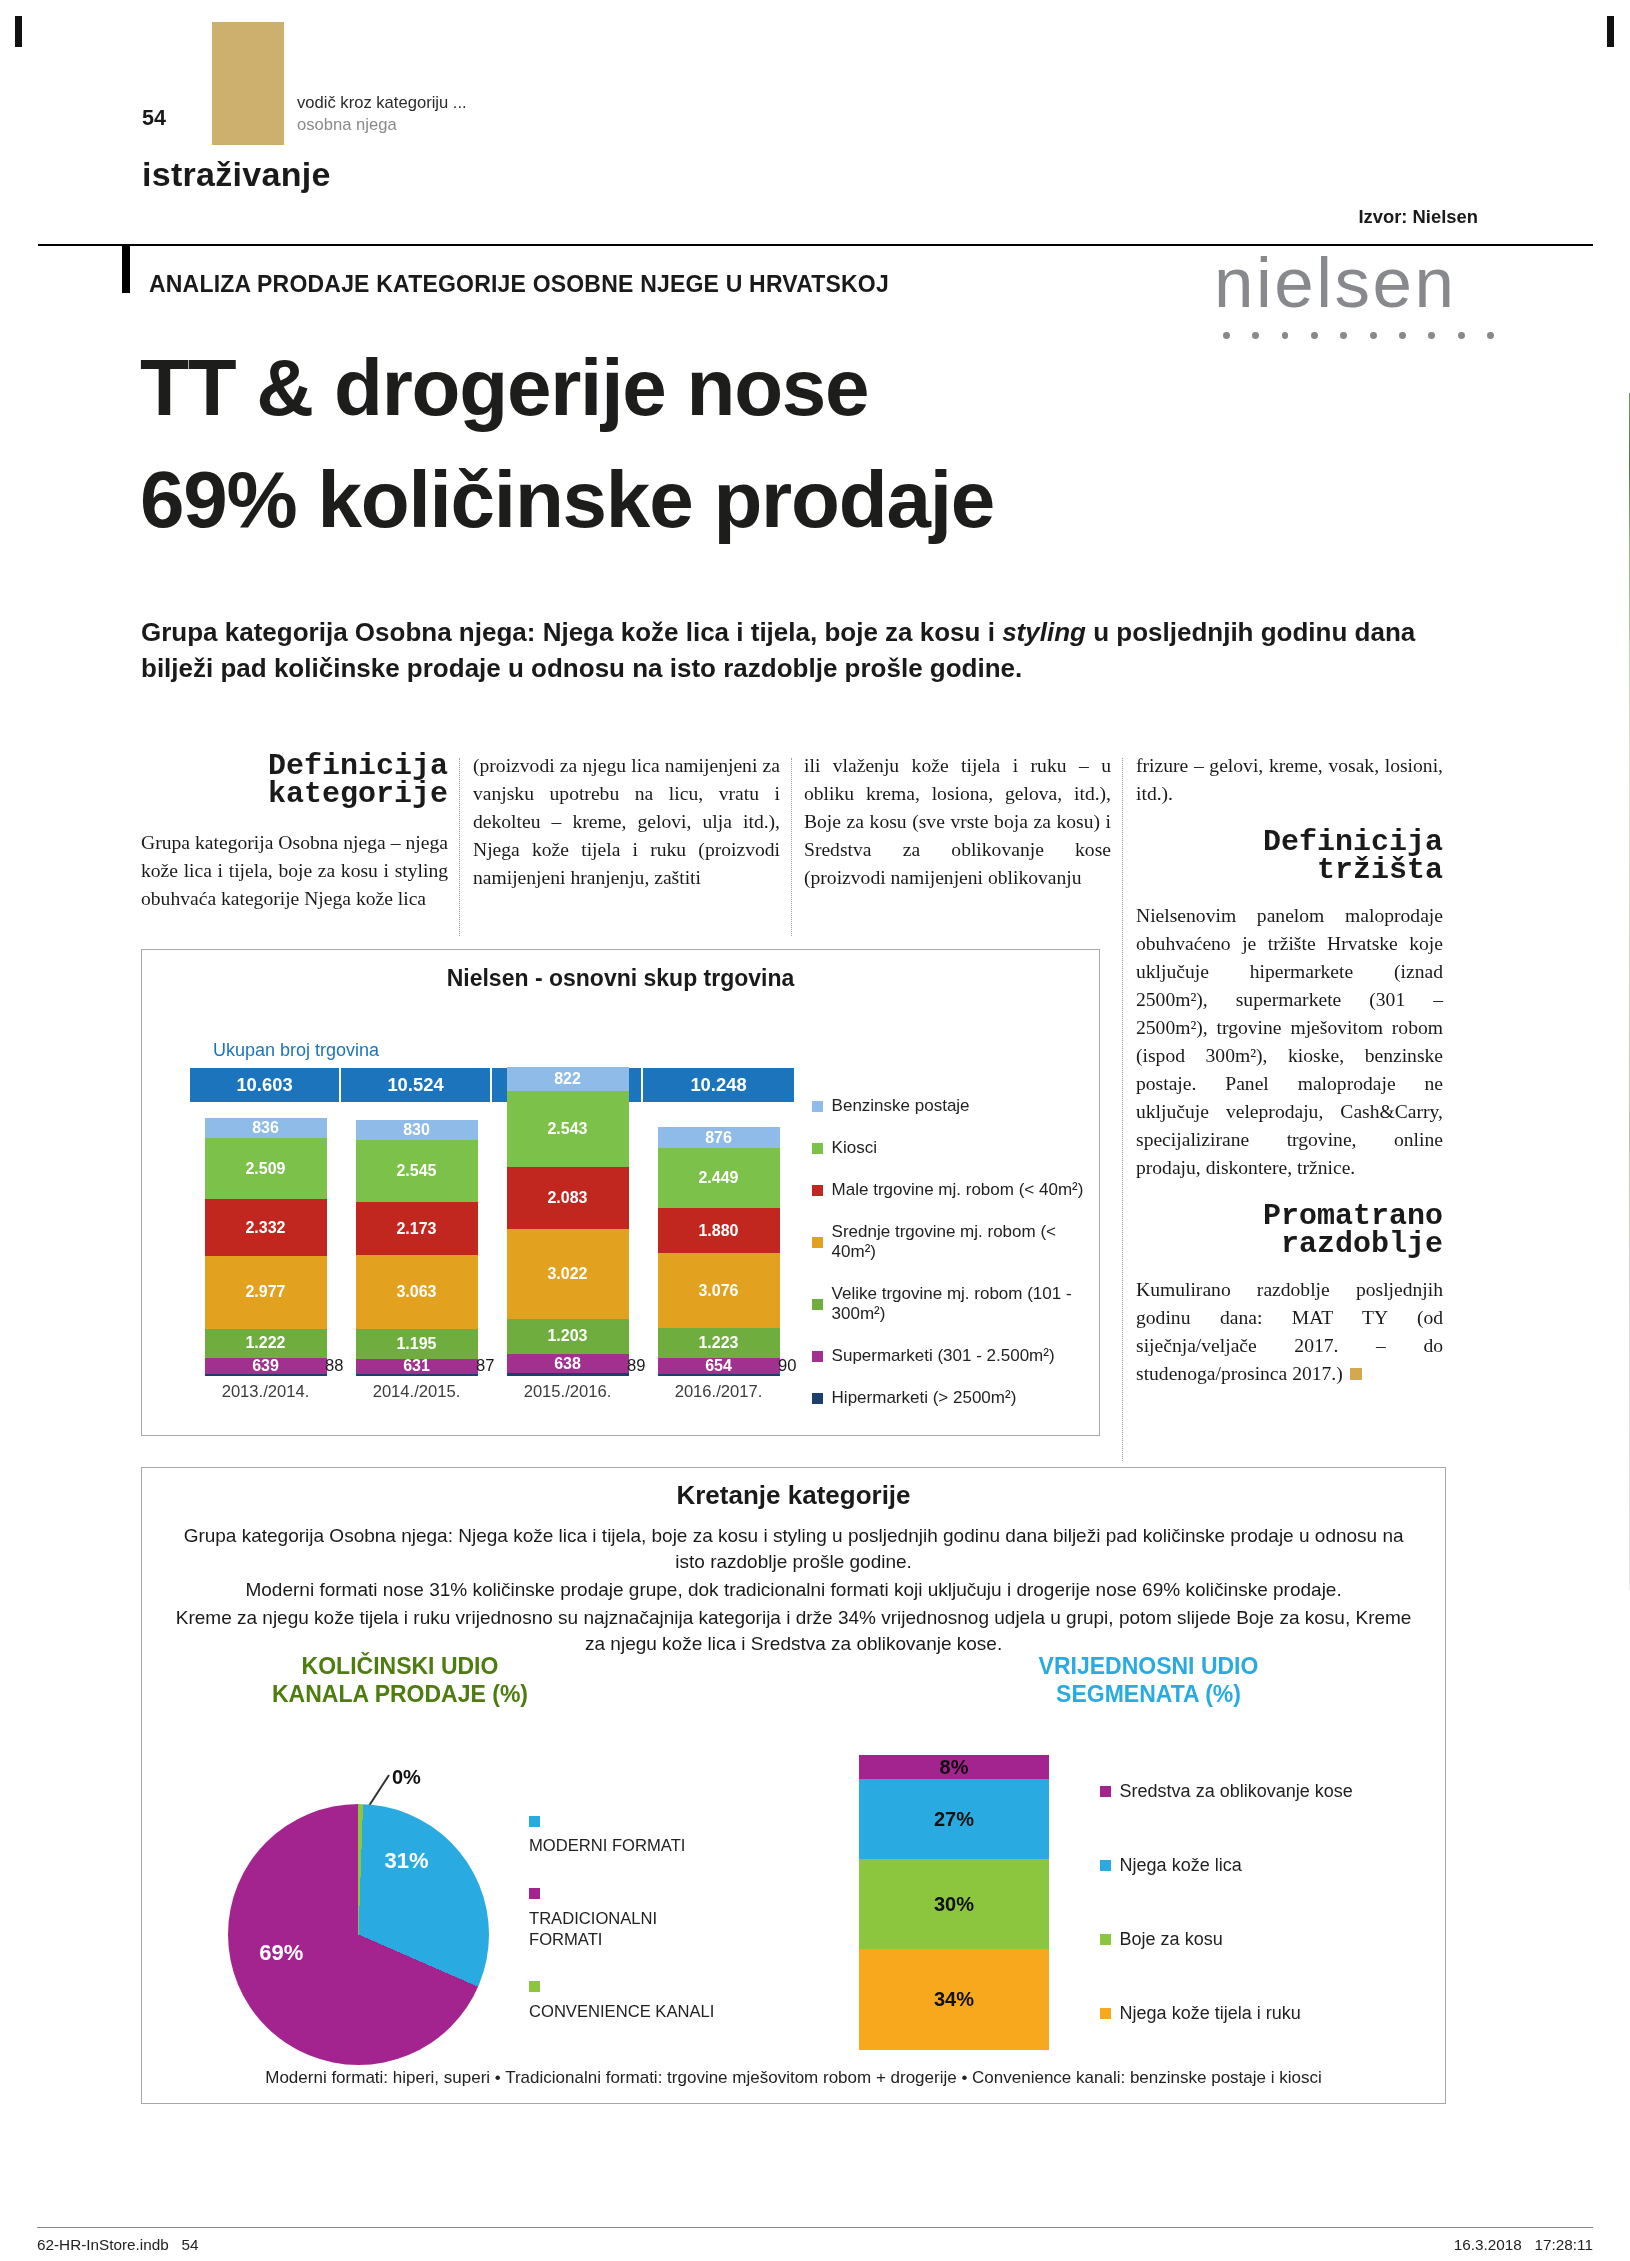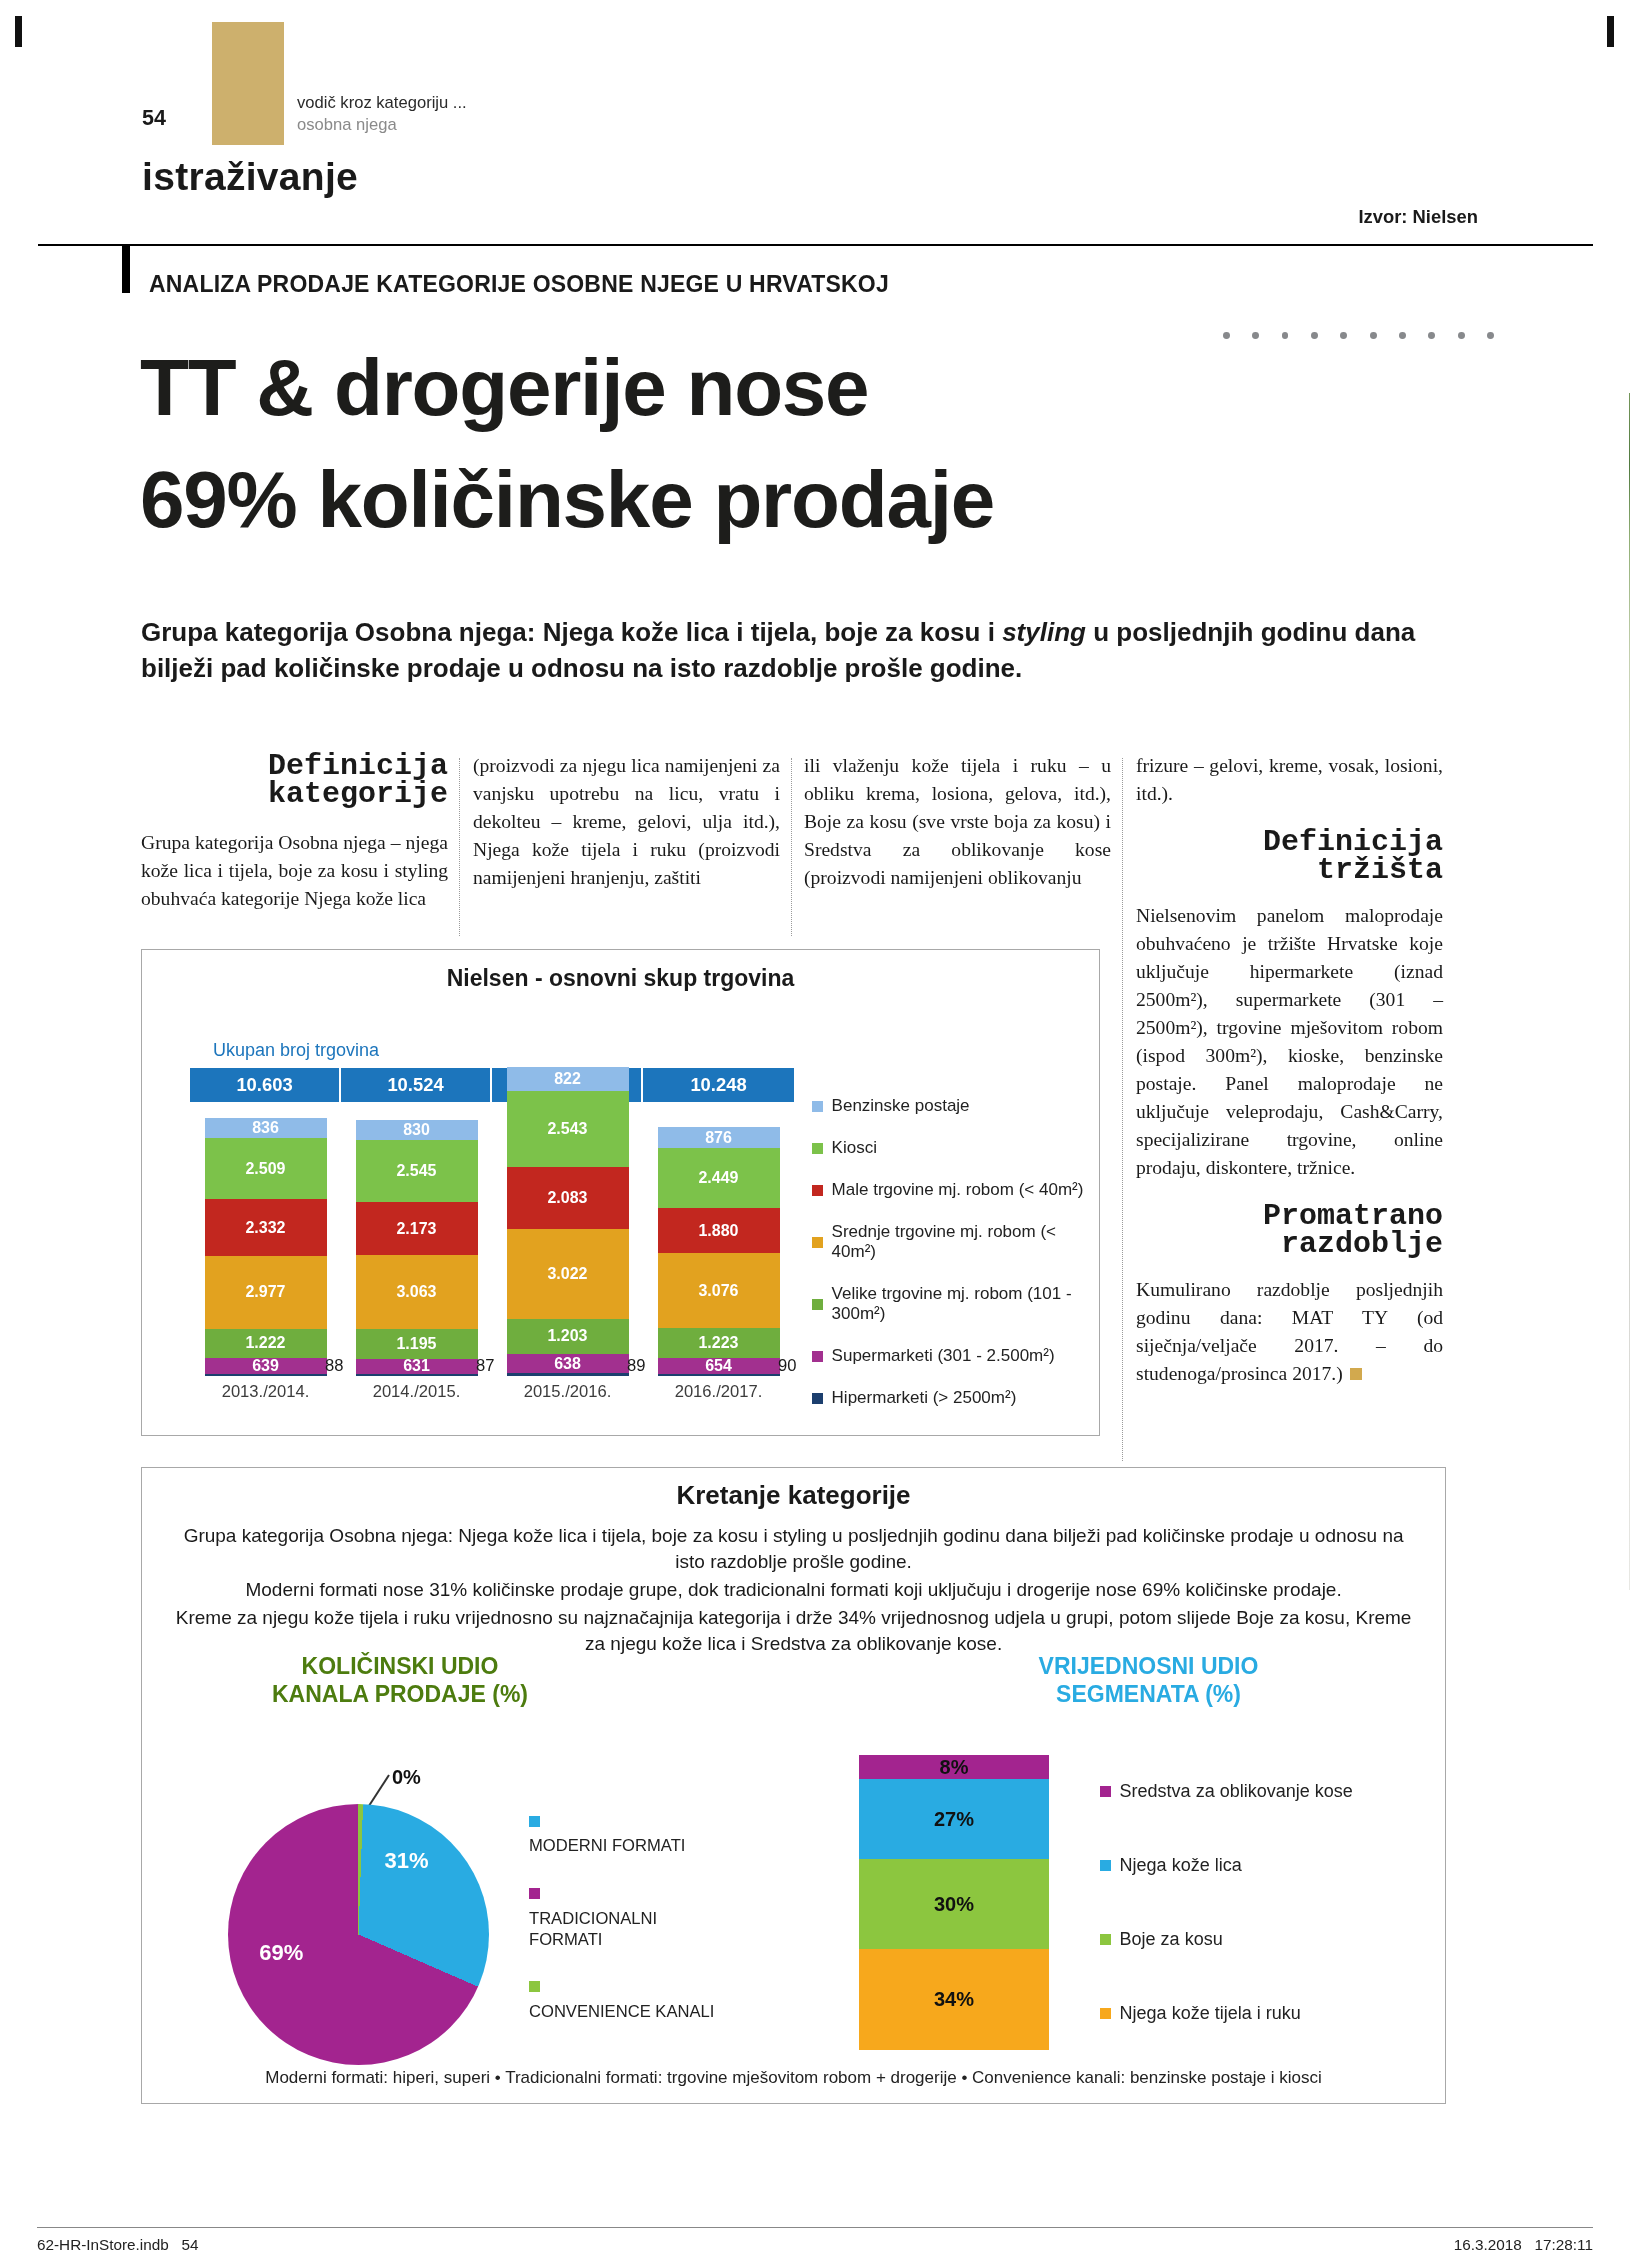--- a/index.html
+++ b/index.html
@@ -5,21 +5,21 @@
   html,body{margin:0;padding:0;background:#dedede;}
   .page{position:relative;width:1630px;height:2261px;background:#ffffff;font-family:"Liberation Sans","DejaVu Sans",sans-serif;color:#1a1a1a;overflow:hidden;padding-left:32px;}
   .abs{position:absolute;}
   .serif{font-family:"Liberation Serif","DejaVu Serif",serif;}
   .crop{background:#111;}
   .gold-block{left:212px;top:22px;width:72px;height:123px;background:#cdb06d;}
   .page-num{left:142px;top:106px;font-size:21.5px;font-weight:bold;}
   .kicker{left:297px;top:92px;font-size:16.6px;line-height:21.5px;}
   .kicker .l1{color:#2b2b2b;display:block;}
   .kicker .l2{color:#8a8a8a;display:block;}
-  .section-title{left:142px;top:155px;font-size:39px;font-weight:bold;letter-spacing:0.3px;}
+  .section-title{left:142px;top:155px;font-size:34px;font-weight:bold;letter-spacing:0.3px;}
   .source{right:184px;top:206px;font-size:18.4px;font-weight:bold;}
   .top-rule{left:38px;top:244px;width:1555px;height:1.8px;background:#000;}
   .title-tick{left:122px;top:246px;width:8px;height:47px;background:#000;}
   .eyebrow{left:149px;top:271px;font-size:23px;font-weight:bold;letter-spacing:0.2px;}
   .brand{left:1214px;top:248px;width:295px;color:#87898c;font-size:71px;letter-spacing:2.5px;line-height:69px;}
   .brand-dots{left:1223px;top:332px;width:271px;display:flex;justify-content:space-between;}
   .brand-dots span{width:6.8px;height:6.8px;border-radius:50%;background:#87898c;display:block;}
   .headline{left:140px;top:332px;width:1388px;font-size:80px;line-height:112px;font-weight:bold;letter-spacing:-1.2px;color:#1d1d1b;}
   .lead{left:141px;top:614px;width:1305px;font-size:26px;line-height:36px;font-weight:bold;}
   .lead i{font-style:italic;}
@@ -87,20 +87,21 @@
     <span class="l1">vodič kroz kategoriju ...</span>
     <span class="l2">osobna njega</span>
   </div>
   <div class="abs section-title">istraživanje</div>
   <div class="abs source">Izvor: Nielsen</div>
 
   <div class="abs top-rule"></div>
   <div class="abs title-tick"></div>
   <div class="abs eyebrow">ANALIZA PRODAJE KATEGORIJE OSOBNE NJEGE U HRVATSKOJ</div>
 
+  <div class="abs brand">nielsen</div>
   <div class="abs brand-dots">
       <span></span>
       <span></span>
       <span></span>
       <span></span>
       <span></span>
       <span></span>
       <span></span>
       <span></span>
       <span></span>

